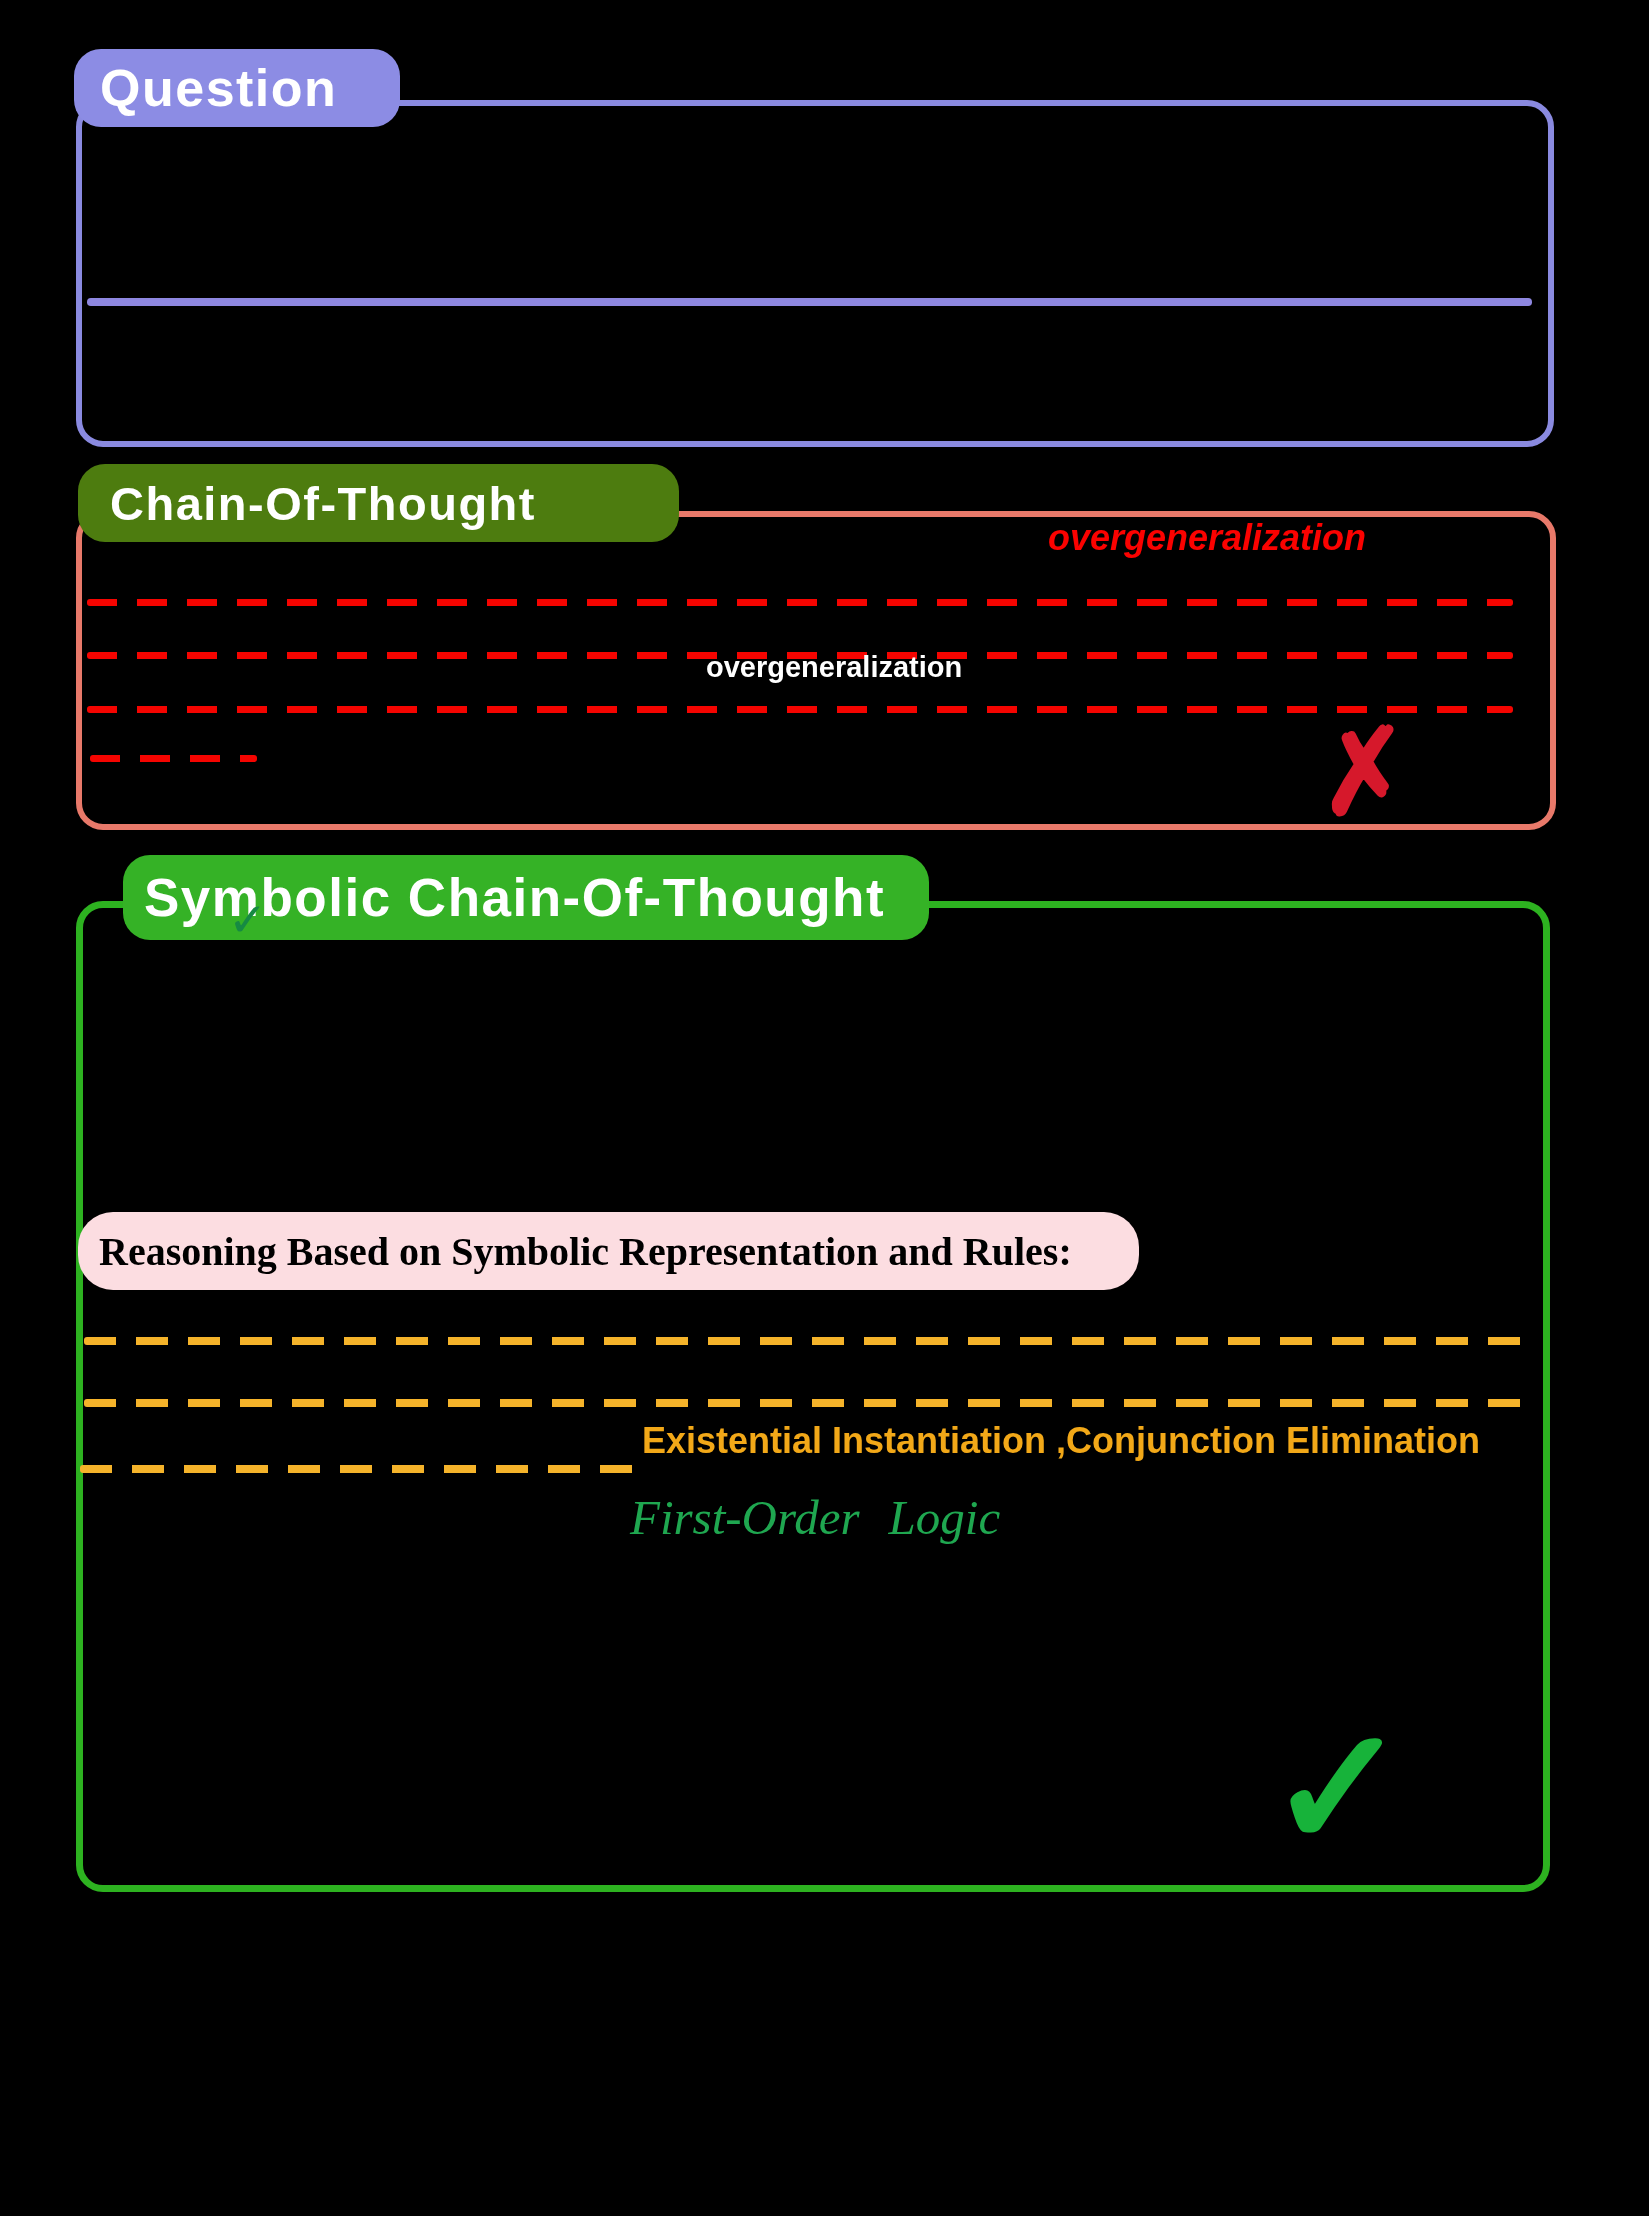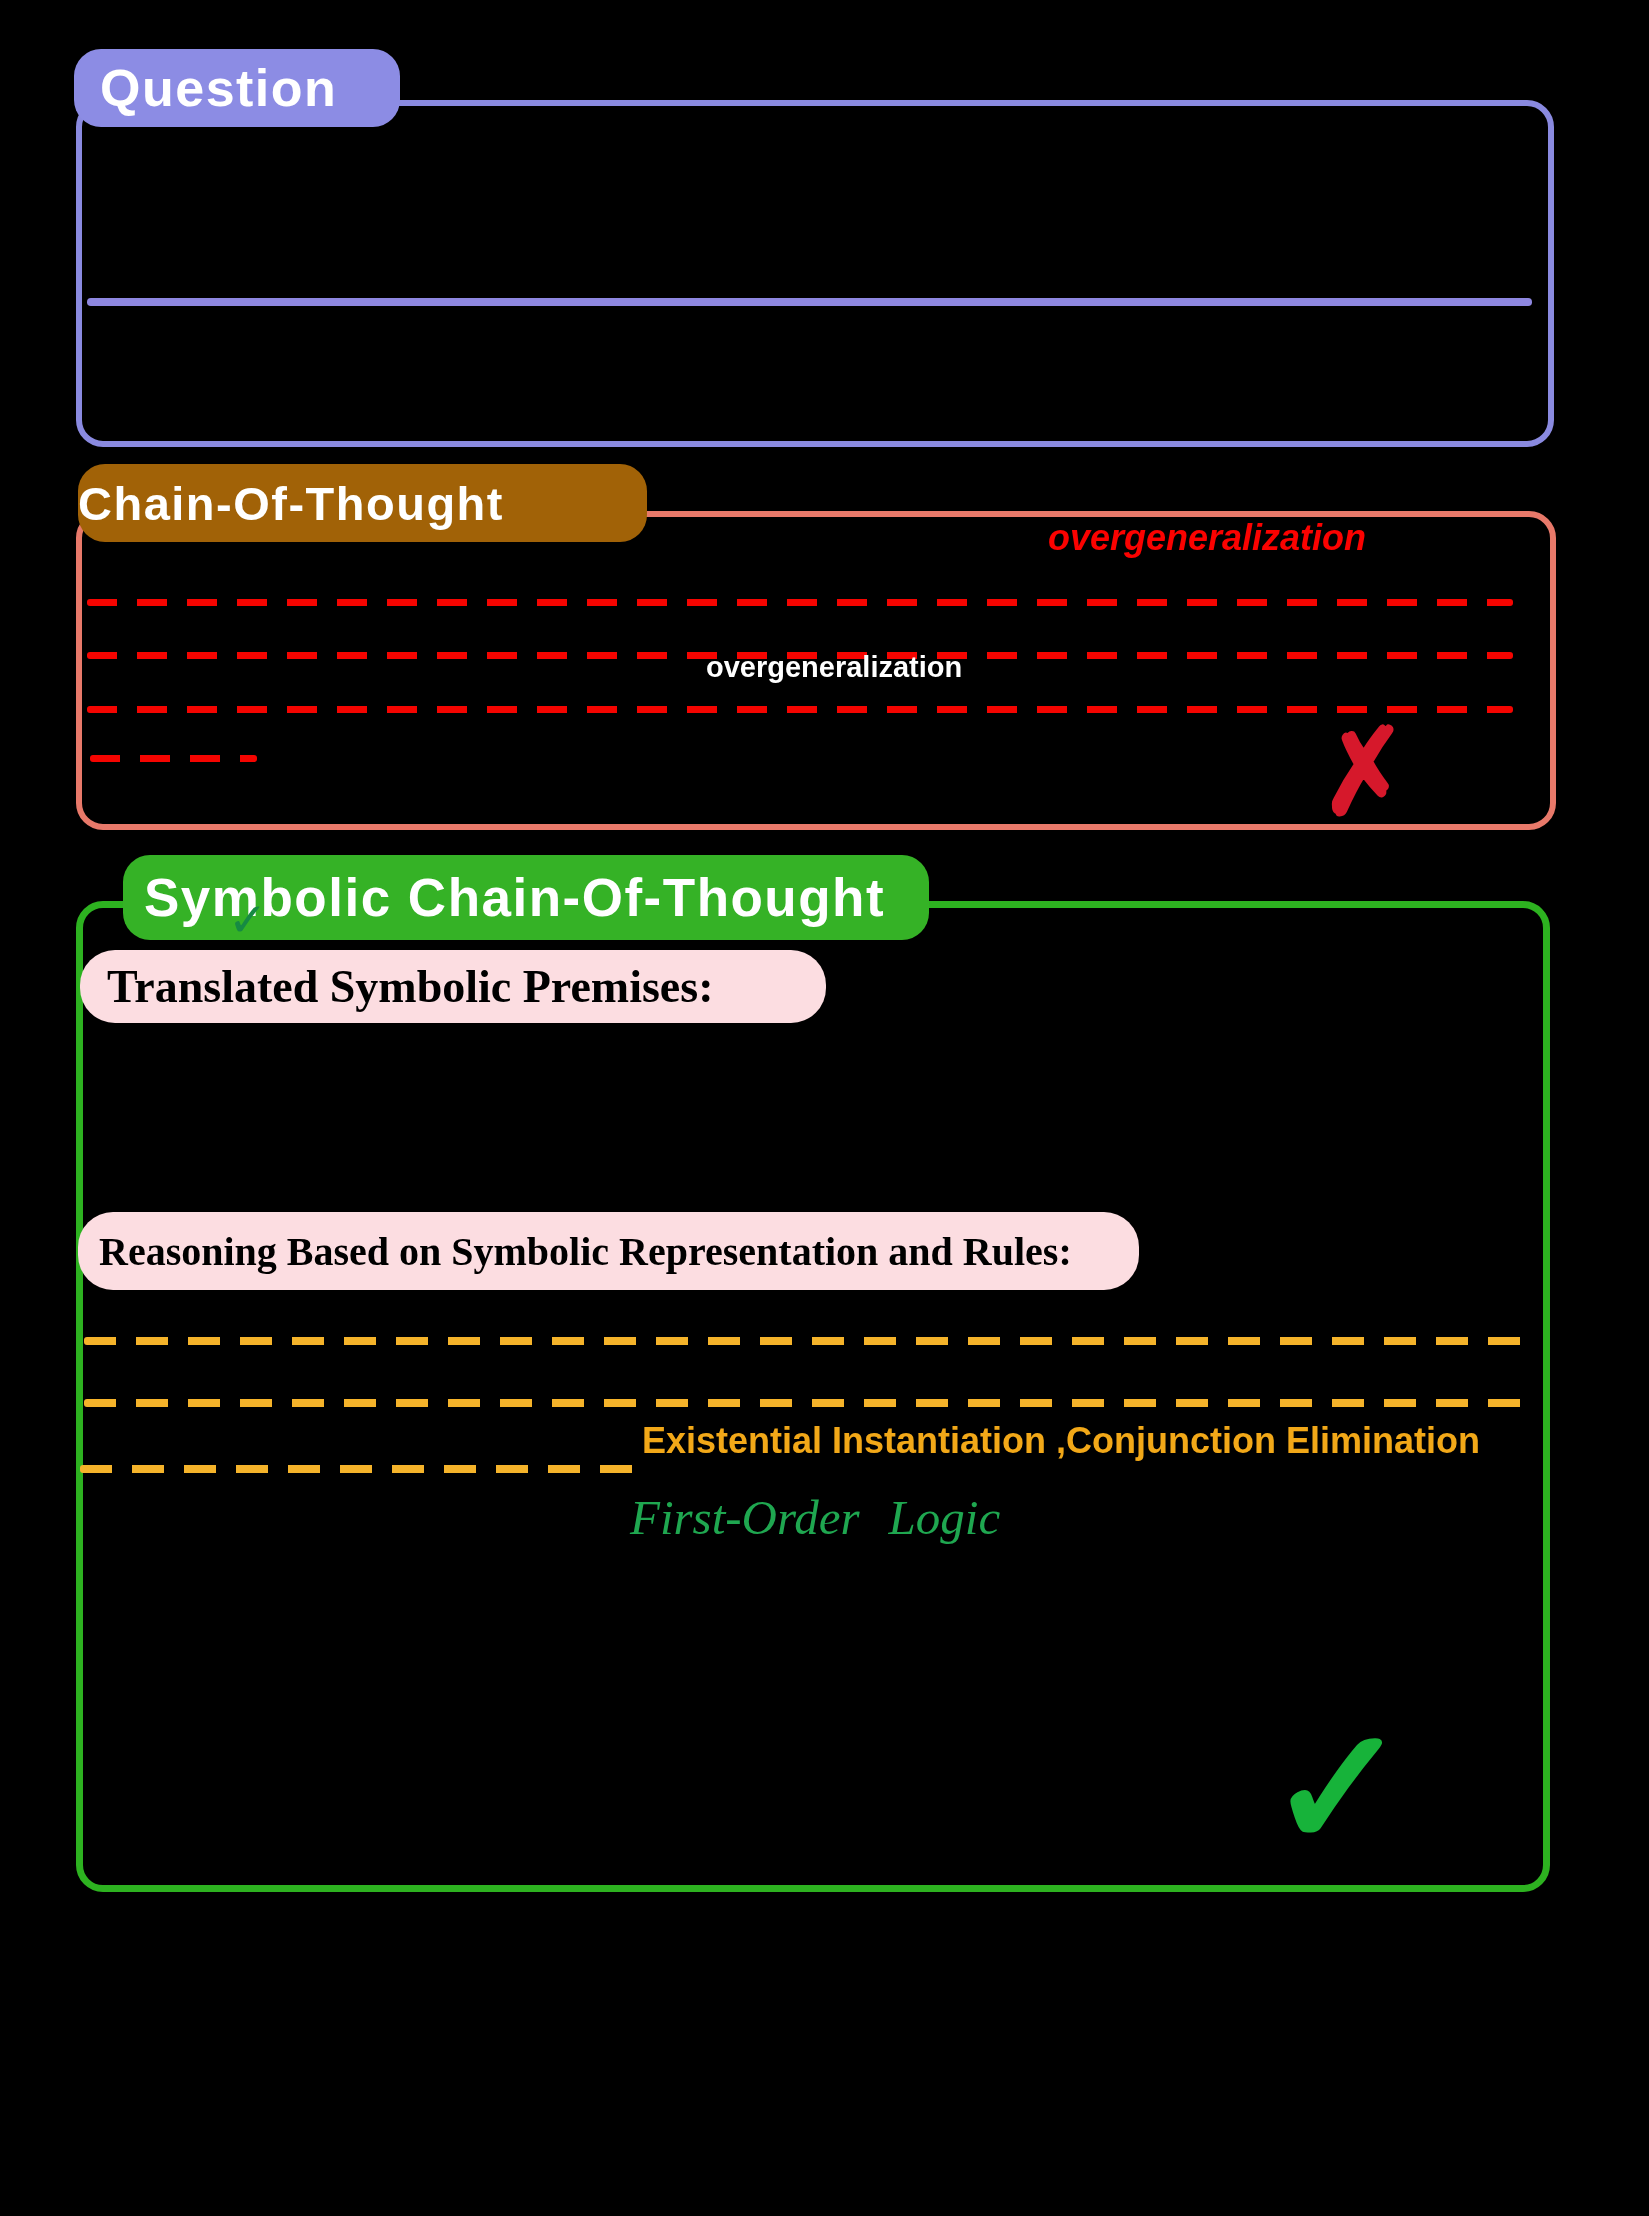--- a/index.html
+++ b/index.html
@@ -12,21 +12,21 @@
   .panel-box{position:absolute;border-radius:27px;background:transparent;}
   .hline{position:absolute;border-radius:3.8px;}
   .dash{position:absolute;height:6.8px;border-radius:3px;}
 
   
   .q-label{left:74px;top:49px;width:300px;height:78px;background:#8c8ce4;font-size:52px;padding-left:26px;}
   .q-box{left:76px;top:100px;width:1466px;height:335px;border:6.8px solid #8a8ae0;}
   .q-divider{left:87px;top:298px;width:1445px;height:7.6px;background:#8e87e0;}
 
   
-  .cot-label{left:78px;top:464px;width:569px;height:78px;background:#a16207;font-size:47px;}
+  .cot-label{left:78px;top:464px;width:569px;height:78px;background:#4d7c0f;font-size:47px;padding-left:32px;}
   .cot-box{left:76px;top:511px;width:1468px;height:307px;border:6.8px solid #e8796a;}
   .cot-annot-top{position:absolute;left:1048px;top:517px;color:#fb0200;font-style:italic;font-weight:bold;
                  font-size:36px;line-height:1.15;}
   .dash-red{background:repeating-linear-gradient(90deg,#f50400 0 30px,transparent 30px 50px);}
   .red-1{left:87px;top:599px;width:1426px;}
   .red-2{left:87px;top:652px;width:1426px;}
   .red-3{left:87px;top:706px;width:1426px;}
   .red-4{left:90px;top:755px;width:167px;}
   .cot-annot-inline{position:absolute;left:706px;top:652px;color:#ffffff;font-weight:bold;font-size:29px;line-height:1.1;}
   .cross-mark{position:absolute;left:1317px;top:716px;color:#d6182b;font-size:113px;line-height:1;font-weight:bold;
@@ -76,23 +76,20 @@
   <div class="cot-annot-inline">overgeneralization</div>
 
   <div class="cross-mark">✗</div>
 
   <div class="panel-box scot-box"></div>
   <div class="panel-label scot-label">
     <span>Symbolic Chain-Of-Thought</span>
   </div>
   <div class="label-check">✓</div>
 
-  <div class="pink-heading pink-1">
-    <span>Translated Symbolic Premises:</span>
-  </div>
 
   <div class="pink-heading pink-2">
     <span>Reasoning Based on Symbolic Representation and Rules:</span>
   </div>
 
   <div class="dash dash-gold gold-1"></div>
   <div class="dash dash-gold gold-2"></div>
   <div class="dash dash-gold gold-3"></div>
 
   <div class="gold-annot">Existential Instantiation ,Conjunction Elimination</div>

